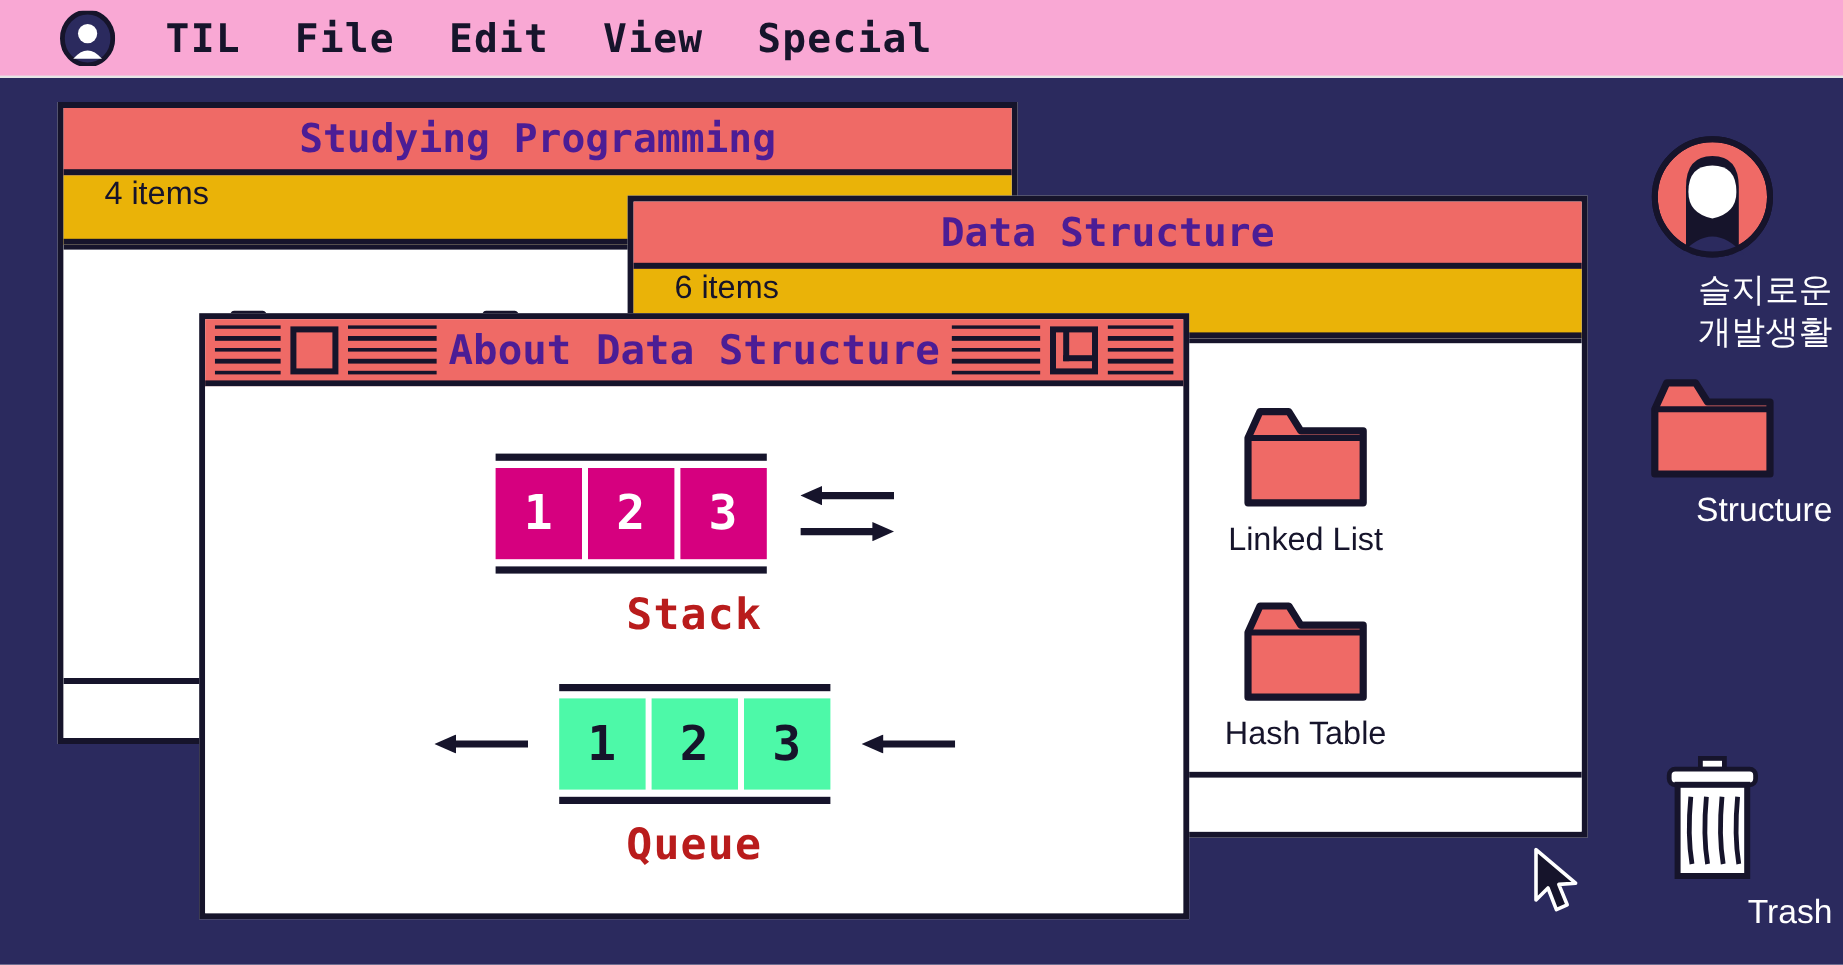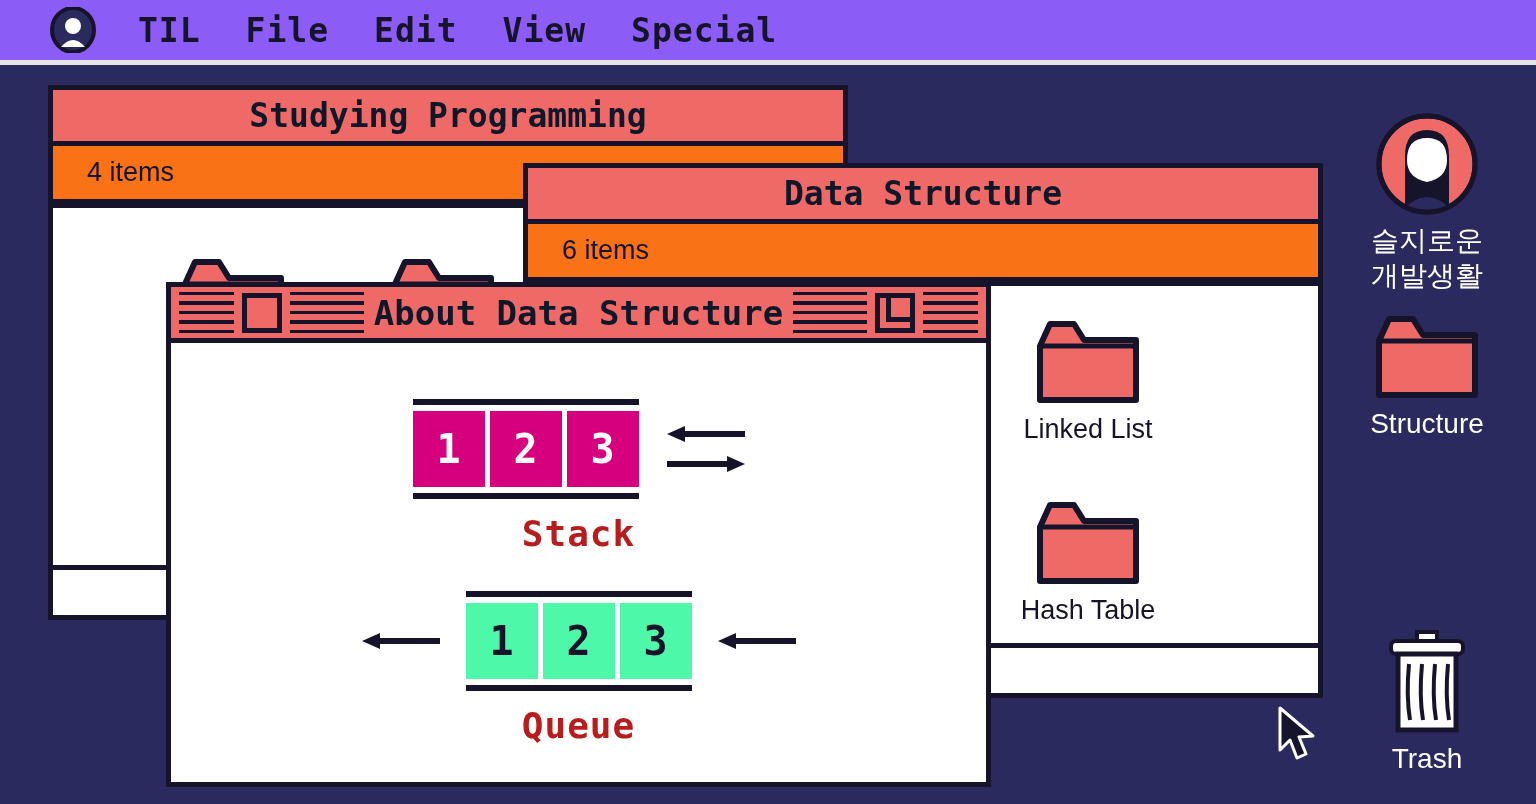--- a/index.html
+++ b/index.html
@@ -17,22 +17,22 @@
     height: 804px;
     background: #2b2a5e;
   }
 
   
   #menubar {
     position: absolute;
     left: 0; top: 0;
     width: 1536px;
     height: 65px;
-    background: #8b5cf6;
-    border-bottom: 5px solid #e5e5e5;
+    background: #f9a8d4;
+    border-bottom: 2px solid #e5e5e5;
     display: flex;
     align-items: center;
     padding-left: 50px;
     z-index: 50;
   }
   #menubar .apple-logo {
     width: 46px; height: 46px;
     margin-right: 42px;
     flex: 0 0 auto;
   }
@@ -63,31 +63,31 @@
     align-items: center;
     justify-content: center;
     position: relative;
     flex: 0 0 auto;
   }
   .win-title span.title-text {
     font-family: "DejaVu Sans Mono", monospace;
     font-weight: bold;
     font-size: 33px;
     letter-spacing: 0px;
-    color: #0f172a;
+    color: #4c1d95;
     white-space: nowrap;
   }
   .win-info {
     height: 58px;
     display: flex;
-    align-items: center;
+    align-items: flex-start;
     padding-left: 34px;
     border-bottom: 5px solid #16142b;
     flex: 0 0 auto;
-    background: #f97316;
+    background: #eab308;
   }
   .win-info span {
     font-size: 27px;
     color: #16142b;
   }
   .win-body {
     position: relative;
     flex: 1 1 auto;
     background: #ffffff;
     border-top: 4px solid #16142b;
@@ -126,21 +126,20 @@
     left: 523px; top: 163px;
     width: 800px; height: 535px;
     z-index: 20;
   }
 
   
   #win-about {
     left: 166px; top: 261px;
     width: 825px; height: 505px;
     z-index: 30;
-    margin-top: 21px;
   }
   #win-about .win-title {
     justify-content: center;
     padding: 0 8px;
     overflow: hidden;
   }
   #win-about .win-title span.title-text { font-size: 34px; padding: 0 10px; }
 
   .deco-lines {
     display: flex;
@@ -232,20 +231,21 @@
     width: 200px;
     text-align: center;
     cursor: pointer;
   }
   .desk-icon .dlab {
     display: block;
     color: #ffffff;
     font-size: 28px;
     line-height: 1.05;
     margin-top: 6px;
+    text-align: right;
   }
   #icon-avatar { left: 1327px; top: 112px; }
   #icon-folder { left: 1327px; top: 315px; }
   #icon-trash  { left: 1327px; top: 630px; }
 
   
   #cursor {
     position: absolute;
     left: 1276px; top: 706px;
     z-index: 60;
@@ -316,21 +316,21 @@
     <div class="win-body">
 
       <div class="folder-item" style="left:290px; top:45px;">
         <svg width="104" height="84" viewBox="0 0 104 84">
           <path d="M4 26 L4 80 L100 80 L100 20 L48 20 L38 4 L14 4 Z" fill="#ef6a66" stroke="#16142b" stroke-width="6" stroke-linejoin="round"></path>
           <line x1="4" y1="26" x2="100" y2="26" stroke="#16142b" stroke-width="5"></line>
         </svg>
         <span class="flabel">h</span>
       </div>
 
-      <div class="folder-item" style="left:470px; top:34px;">
+      <div class="folder-item" style="left:470px; top:53px;">
         <svg width="104" height="84" viewBox="0 0 104 84">
           <path d="M4 26 L4 80 L100 80 L100 20 L48 20 L38 4 L14 4 Z" fill="#ef6a66" stroke="#16142b" stroke-width="6" stroke-linejoin="round"></path>
           <line x1="4" y1="26" x2="100" y2="26" stroke="#16142b" stroke-width="5"></line>
         </svg>
         <span class="flabel">Linked List</span>
       </div>
 
       <div class="folder-item" style="left:290px; top:215px;">
         <svg width="104" height="84" viewBox="0 0 104 84">
           <path d="M4 26 L4 80 L100 80 L100 20 L48 20 L38 4 L14 4 Z" fill="#ef6a66" stroke="#16142b" stroke-width="6" stroke-linejoin="round"></path>

